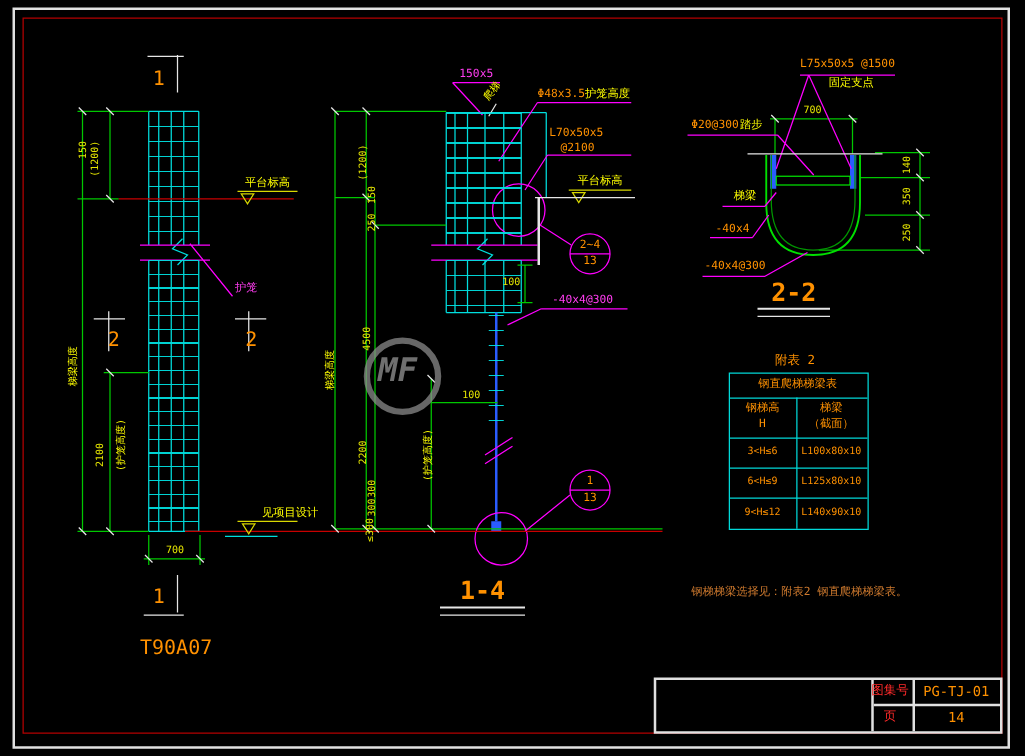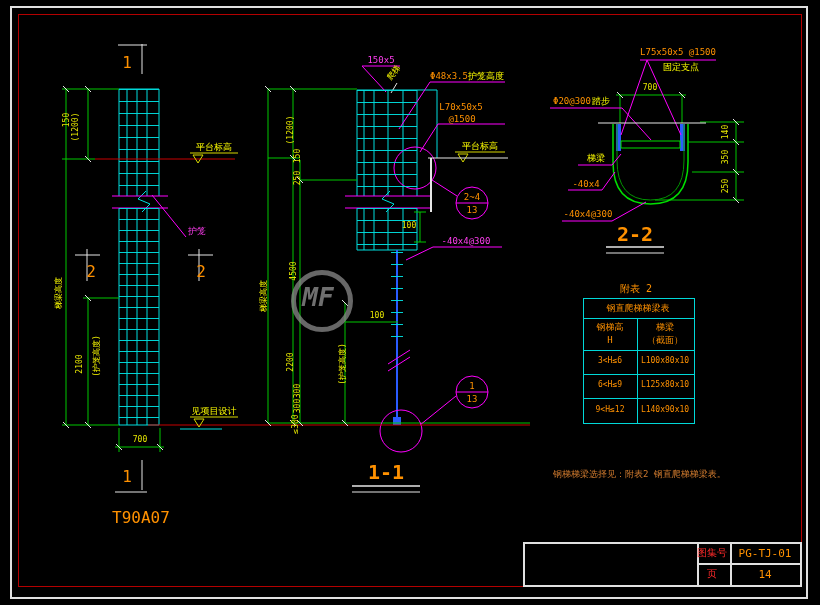--- a/index.html
+++ b/index.html
@@ -138,35 +138,35 @@
     <div id="wm-circle"></div>
     <div class="t gy" style="left:318px;top:297px;font-size:26px;font-weight:bold;font-style:italic">MF</div>
   </div>
 
   <div class="t or s16" style="left:127px;top:63px">1</div>
   <div class="t or s16" style="left:127px;top:477px">1</div>
   <div class="t or s16" style="left:91px;top:272px">2</div>
   <div class="t or s16" style="left:201px;top:272px">2</div>
   <div class="t yl s9" style="left:214px;top:147px">平台标高</div>
   <div class="t mg s9" style="left:197px;top:231px">护笼</div>
-  <div class="t yl s9" style="left:214px;top:411px">见项目设计</div>
+  <div class="t yl s9" style="left:232px;top:411px">见项目设计</div>
   <div class="tl or s13" style="left:112px;top:510px">T90A07</div>
   <div class="tr yl s8" style="left:59px;top:293px">梯梁高度</div>
   <div class="tr dy s8" style="left:67px;top:120px">150</div>
   <div class="tr dy s8" style="left:76px;top:127px">(1200)</div>
   <div class="tr dy s8" style="left:80px;top:364px">2100</div>
   <div class="tr yl s8" style="left:97px;top:356px">(护笼高度)</div>
   <div class="t dy s8" style="left:140px;top:440px">700</div>
 
-  <div class="t or s20" style="left:386px;top:472px">1-1</div>
+  <div class="t or s20" style="left:386px;top:472px">1-4</div>
   <div class="t mg s9" style="left:381px;top:60px">150x5</div>
   <div class="t or s9" style="left:449px;top:76px">Φ48x3.5</div>
   <div class="t yl s9" style="left:486px;top:76px">护笼高度</div>
   <div class="t or s9" style="left:461px;top:107px">L70x50x5</div>
-  <div class="t or s9" style="left:462px;top:119px">@1500</div>
+  <div class="t or s9" style="left:462px;top:119px">@2100</div>
   <div class="t45 yl s8" style="left:394px;top:73px">爬梯</div>
   <div class="t yl s9" style="left:480px;top:146px">平台标高</div>
   <div class="t mg s9" style="left:466px;top:241px">-40x4@300</div>
   <div class="t or s9" style="left:472px;top:197px">2~4</div>
   <div class="t or s9" style="left:472px;top:210px">13</div>
   <div class="t or s9" style="left:472px;top:386px">1</div>
   <div class="t or s9" style="left:472px;top:399px">13</div>
   <div class="tr yl s8" style="left:264px;top:296px">梯梁高度</div>
   <div class="tr dy s8" style="left:291px;top:130px">(1200)</div>
   <div class="tr dy s8" style="left:298px;top:156px">150</div>

